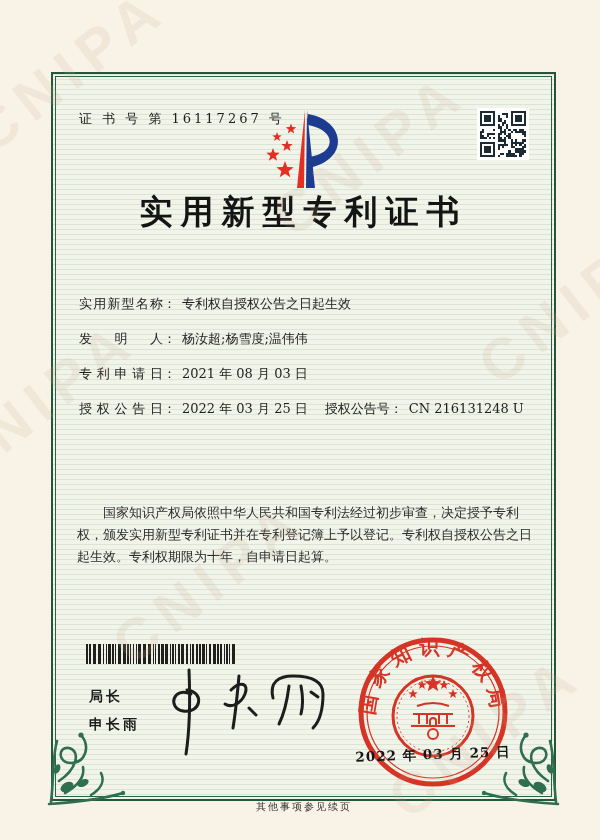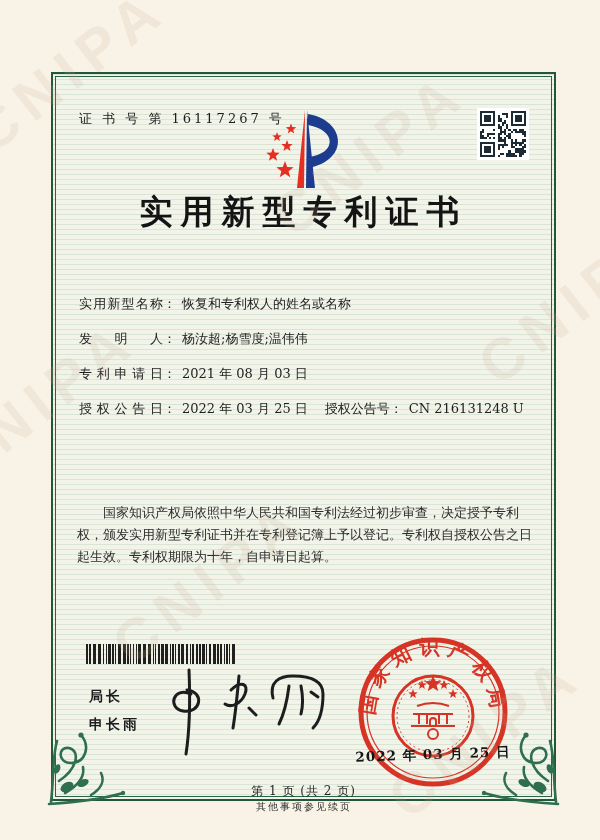--- a/index.html
+++ b/index.html
@@ -554,21 +554,21 @@
           <div></div>
           <div class="on"></div>
           <div></div>
           <div></div>
         </div>
     </div>
 
     <h1 class="title">实用新型专利证书</h1>
 
     <div class="fields" id="fields">
-        <div class="field-row"><span class="flabel">实用新型名称</span><span class="fcolon">：</span><span class="fvalue">恢复和专利权人的姓名或名称</span></div>
+        <div class="field-row"><span class="flabel">实用新型名称</span><span class="fcolon">：</span><span class="fvalue">专利权自授权公告之日起生效</span></div>
         <div class="field-row"><span class="flabel">发明人</span><span class="fcolon">：</span><span class="fvalue">杨汝超;杨雪度;温伟伟</span></div>
         <div class="field-row"><span class="flabel">专利申请日</span><span class="fcolon">：</span><span class="fvalue">2021 年 08 月 03 日</span></div>
         <div class="field-row"><span class="flabel">授权公告日</span><span class="fcolon">：</span><span class="fvalue">2022 年 03 月 25 日</span><span class="fpair2">授权公告号</span><span class="fcolon">：</span><span class="fvalue">CN 216131248 U</span></div>
       </div>
 
     <div class="paras">
       <p>国家知识产权局依照中华人民共和国专利法经过初步审查，决定授予专利权，颁发实用新型专利证书并在专利登记簿上予以登记。专利权自授权公告之日起生效。专利权期限为十年，自申请日起算。</p>
     </div>
 
     <div class="barcode" id="barcode"><i style="width: 2px; margin-right: 1px;"></i><i style="width: 2px; margin-right: 2px;"></i><i style="width: 3px; margin-right: 2px;"></i><i style="width: 3px; margin-right: 2px;"></i><i style="width: 1px; margin-right: 2px;"></i><i style="width: 1px; margin-right: 1px;"></i><i style="width: 3px; margin-right: 1px;"></i><i style="width: 2px; margin-right: 1px;"></i><i style="width: 1px; margin-right: 2px;"></i><i style="width: 3px; margin-right: 2px;"></i><i style="width: 3px; margin-right: 1px;"></i><i style="width: 2px; margin-right: 1px;"></i><i style="width: 1px; margin-right: 2px;"></i><i style="width: 1px; margin-right: 2px;"></i><i style="width: 1px; margin-right: 1px;"></i><i style="width: 3px; margin-right: 2px;"></i><i style="width: 3px; margin-right: 2px;"></i><i style="width: 3px; margin-right: 2px;"></i><i style="width: 1px; margin-right: 1px;"></i><i style="width: 1px; margin-right: 2px;"></i><i style="width: 2px; margin-right: 1px;"></i><i style="width: 3px; margin-right: 1px;"></i><i style="width: 3px; margin-right: 2px;"></i><i style="width: 1px; margin-right: 1px;"></i><i style="width: 2px; margin-right: 1px;"></i><i style="width: 1px; margin-right: 2px;"></i><i style="width: 2px; margin-right: 1px;"></i><i style="width: 3px; margin-right: 2px;"></i><i style="width: 2px; margin-right: 2px;"></i><i style="width: 1px; margin-right: 1px;"></i><i style="width: 2px; margin-right: 2px;"></i><i style="width: 2px; margin-right: 1px;"></i><i style="width: 2px; margin-right: 1px;"></i><i style="width: 3px; margin-right: 1px;"></i><i style="width: 1px; margin-right: 2px;"></i><i style="width: 2px; margin-right: 2px;"></i><i style="width: 3px; margin-right: 1px;"></i><i style="width: 2px; margin-right: 1px;"></i><i style="width: 2px; margin-right: 2px;"></i><i style="width: 1px; margin-right: 1px;"></i><i style="width: 2px; margin-right: 1px;"></i><i style="width: 1px; margin-right: 2px;"></i><i style="width: 3px; margin-right: 1px;"></i></div>
@@ -612,17 +612,16 @@
         <path d="M64,74 Q80,68 96,74"></path>
         <path d="M60,82 H100"></path>
         <path d="M66,82 V92 M74,82 V92 M86,82 V92 M94,82 V92"></path>
         <path d="M58,94 H102"></path>
         <path d="M77,94 v-5 a3,3 0 0 1 6,0 v5"></path>
         <circle cx="80" cy="102" r="5"></circle>
       </g>
     </svg>
     <div class="seal-date">2022 年 03 月 25 日</div>
 
-    <div class="page-info">第 1 页 (共 2 页)</div>
   </div>
 
   <div class="footer-note">其他事项参见续页</div>
 </div>
 
 </body></html>

